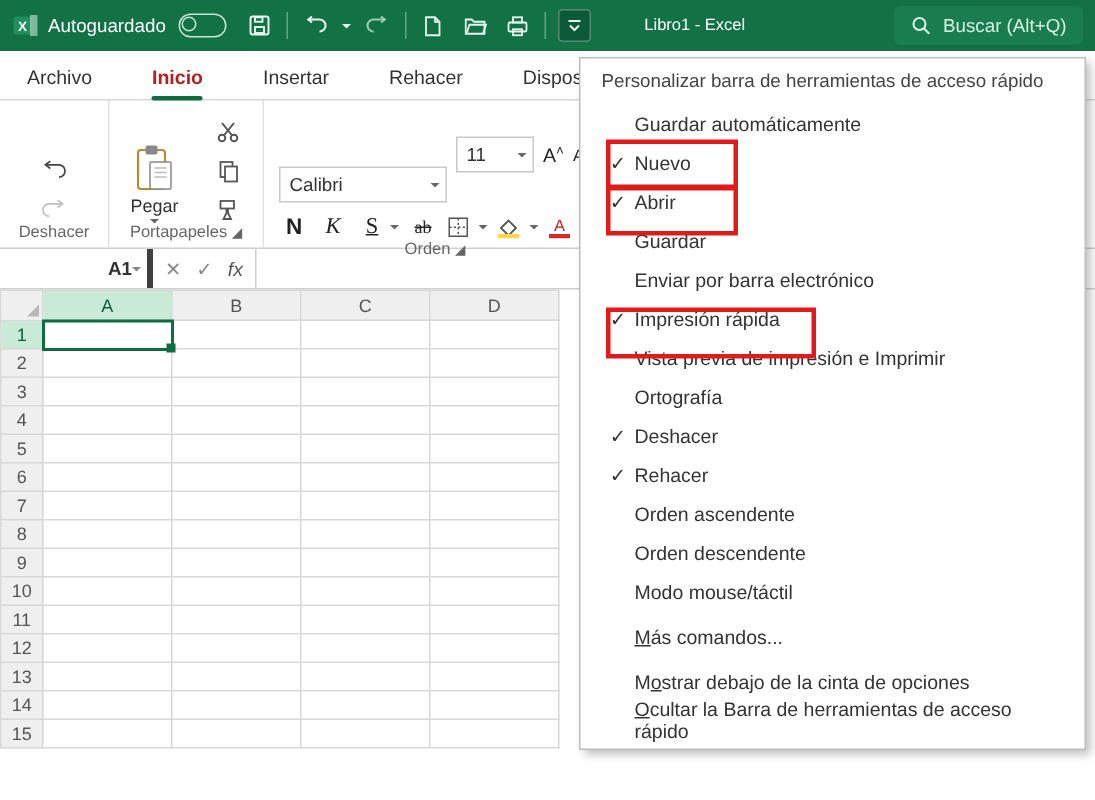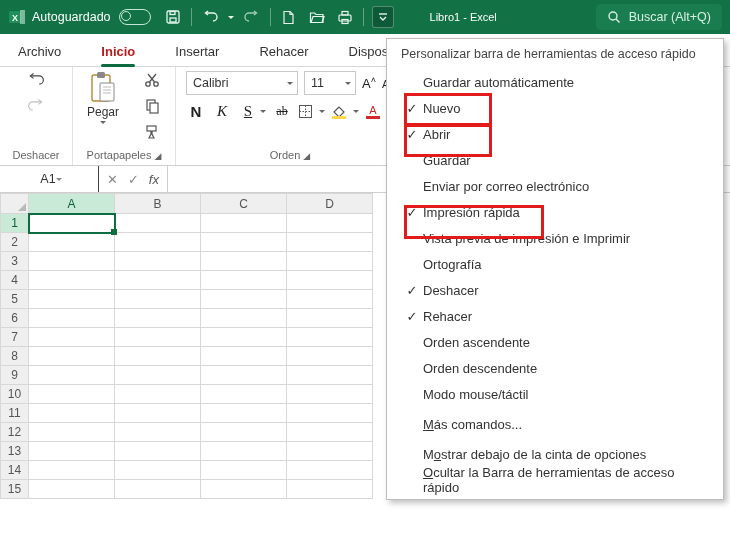--- a/index.html
+++ b/index.html
@@ -126,21 +126,21 @@
   display: flex;
   flex-direction: column;
   align-items: center;
   justify-content: space-between;
   padding: 4px 6px 2px;
   border-right: 1px solid #e2e2e2;
 }
 .group .body {
   flex: 1;
   display: flex;
-  align-items: flex-start;
+  align-items: flex-end;
   gap: 24px;
 }
 .group .label {
   font-size: 11px;
   color: #666;
   padding-bottom: 2px;
 }
 .big-stack {
   display: flex; flex-direction: column; align-items: center; gap: 0;
 }
@@ -152,21 +152,21 @@
   width: 18px; height: 18px; display: flex; align-items: center; justify-content: center;
 }
 .font-row1, .font-row2 {
   display: flex; align-items: center; gap: 6px;
 }
 .font-select {
   border: 1px solid #c8c8c8; height: 22px; font-size: 12.5px;
   background: #fff; display:flex; align-items:center; justify-content:space-between;
   padding: 0 4px 0 6px; color:#333;
 }
-.font-name { width: 100px; }
+.font-name { width: 100px; margin-top: 40px; }
 .font-size { width: 40px; }
 .letter-btn {
   font-family: "Times New Roman", serif;
   font-size: 15px; width: 20px; text-align: center;
   font-style: italic;
 }
 .bold { font-weight: 700; font-style: normal; font-family: Arial;}
 .strike { text-decoration: line-through; font-style: normal;}
 .ribbon-right-btn{
   width:24px;height:98px;border-left:1px solid #e2e2e2;
@@ -174,23 +174,23 @@
 }
 
 
 .formula-bar {
   height: 26px;
   border-bottom: 1px solid #cfcfcf;
   display: flex; align-items: stretch;
 }
 .name-box {
   width: 86px;
-  border-right: 1px solid #404040;
-  display: flex; align-items: center; justify-content:center;
-  padding: 0 4px 0 8px; font-size: 12.5px; color:#333;
+  border-right: 4px solid #404040;
+  display: flex; align-items: center; justify-content:flex-end;
+  padding: 0 4px 0 8px; font-size: 12.5px; color:#333;font-weight:bold;
 }
 .fx-btns {
   display: flex; align-items: center; gap: 10px;
   padding: 0 8px;
   border-right: 1px solid #cfcfcf;
   color: #888;
 }
 .fx-input { flex: 1; padding: 0 8px; display:flex;align-items:center; }
 
 
@@ -620,21 +620,21 @@
       <div class="item">
         <span class="check">✓</span>
         <span class="txt">Abrir</span>
       </div>
       <div class="item">
         <span class="check"></span>
         <span class="txt">Guardar</span>
       </div>
       <div class="item">
         <span class="check"></span>
-        <span class="txt">Enviar por correo electrónico</span>
+        <span class="txt">Enviar por barra electrónico</span>
       </div>
       <div class="item">
         <span class="check">✓</span>
         <span class="txt">Impresión rápida</span>
       </div>
       <div class="item">
         <span class="check"></span>
         <span class="txt">Vista previa de impresión e Imprimir</span>
       </div>
       <div class="item">

